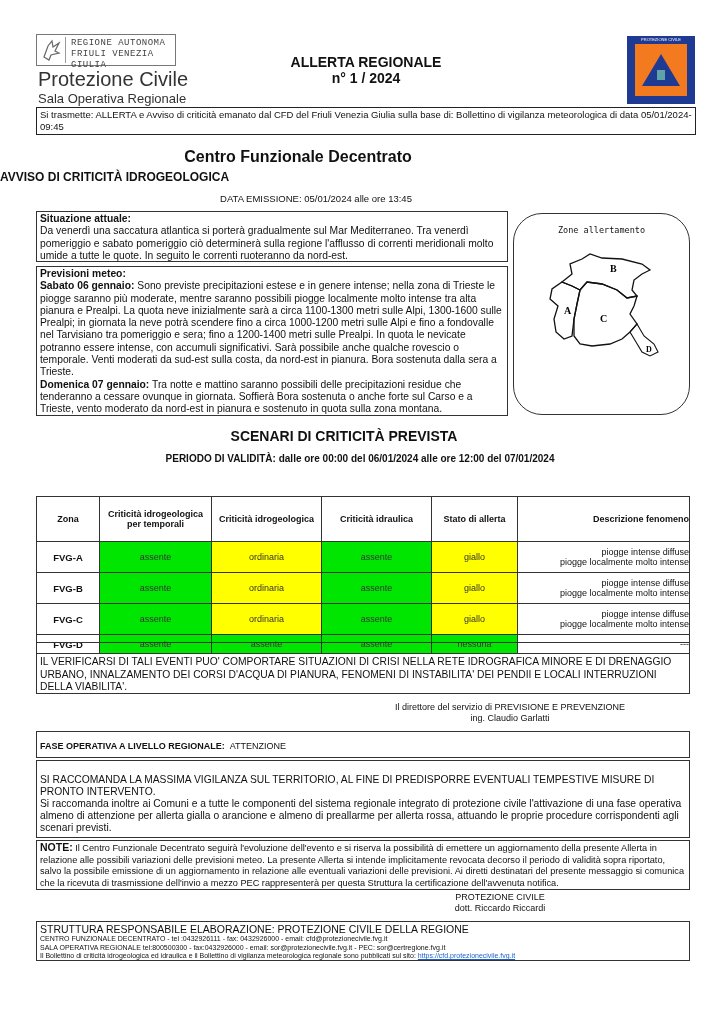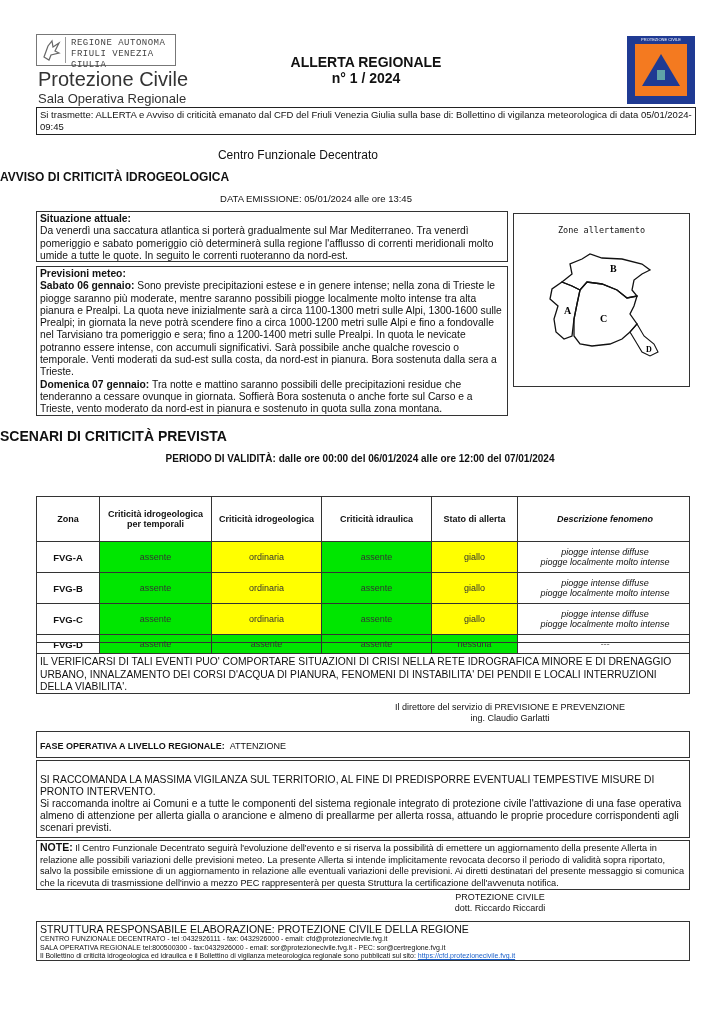--- a/index.html
+++ b/index.html
@@ -11,38 +11,38 @@
   .logo-text { position:absolute; left:34px; top:3px; font-size:9px; line-height:11px; color:#444; letter-spacing:0.5px;font-family:Liberation Mono, monospace; }
   .pc-title { position:absolute; left:2px; top:34px; font-size:20px; color:#333; }
   .pc-sub { position:absolute; left:2px; top:57px; font-size:13px; color:#333; }
   .alert-title { position:absolute; left:230px; top:20px; width:200px; text-align:center; font-weight:bold; font-size:14px; line-height:16px; }
   .emblem { position:absolute; left:591px; top:2px; width:68px; height:68px; background:#1f3a93; }
   .emblem .orange { position:absolute; left:8px; top:8px; width:52px; height:52px; background:#f47a20; }
   .emblem .tri { position:absolute; left:15px; top:18px; width:0; height:0; border-left:19px solid transparent; border-right:19px solid transparent; border-bottom:32px solid #1f3a93; }
   .emblem .shield { position:absolute; left:30px; top:34px; width:8px; height:10px; background:#5fa3a8; }
   .emblem .etxt { position:absolute; left:0; top:1px; width:68px; text-align:center; font-size:4px; color:#fff; }
   .trasm { position:absolute; left:36px; top:107px; width:652px; border:1px solid #222; font-size:9.5px; line-height:12px; padding:1px 3px; }
-  .center1 { position:absolute; left:0; top:148px; width:596px; text-align:center; font-weight:normal; font-size:12px; }
+  .center1 { position:absolute; left:0; top:148px; width:596px; text-align:center; font-weight:bold; font-size:16px; }
   .center2 { position:absolute; left:0; top:170px; width:720px; text-align:left; font-weight:bold; font-size:12px; }
   .center3 { position:absolute; left:0; top:193px; width:632px; text-align:center; font-size:9.5px; }
   .box { position:absolute; border:1.5px solid #333; box-sizing:border-box; font-size:10.3px; line-height:12.3px; padding:1px 3px; }
   .box b { font-weight:bold; }
   .sit { left:36px; top:211px; width:472px; height:51px; }
   .prev { left:36px; top:266px; width:472px; height:150px; }
-  .map { left:513px; top:213px; width:177px; height:174px; }
+  .map { left:513px; top:213px; width:177px; height:202px;border-radius:29px; }
   .map-title { position:absolute; top:10px; left:0; width:100%; text-align:center; font-family:"DejaVu Sans Mono", monospace; font-size:8.5px; }
-  .scen { position:absolute; left:0; top:428px; width:688px; text-align:left; font-weight:bold; font-size:14px; }
+  .scen { position:absolute; left:0; top:428px; width:688px; text-align:center; font-weight:bold; font-size:14px; }
   .periodo { position:absolute; left:0; top:453px; width:720px; text-align:center; font-weight:bold; font-size:10px; }
   table.crit { position:absolute; left:36px; top:496px; width:654px; border-collapse:collapse; font-size:9px; }
   table.crit th, table.crit td { border:1.5px solid #333; text-align:center; padding:0; }
   table.crit th { height:44px; font-weight:bold; }
   table.crit td { height:30px; }
   table.crit tr.last td { height:18px; }
   table.crit td.zona { font-weight:bold; font-size:9.5px; }
-  table.crit td.desc, table.crit th.desc { text-align:center; padding-left:3px;font-style:italic; }
+  table.crit td.desc, table.crit th.desc { text-align:right; padding-left:3px; }
   .g { background:#00e600; color:#333; }
   .y { background:#ffff00; color:#333; }
   .valut { left:36px; top:642px; width:654px; height:52px; font-size:10.3px; }
   .direttore { position:absolute; left:380px; top:702px; width:260px; text-align:center; font-size:9px; line-height:11px; }
   .fase { left:36px; top:731px; width:654px; height:27px; font-size:9px; padding-top:8px; }
   .indic { left:36px; top:760px; width:654px; height:78px; font-size:10.3px; line-height:12px; }
   .note { left:36px; top:840px; width:654px; height:50px; font-size:9.2px; line-height:11.6px; }
   .assessore { position:absolute; left:310px; top:892px; width:380px; text-align:center; font-size:9px; line-height:10.5px; }
   .strutt { left:36px; top:921px; width:654px; height:40px; font-size:7px; line-height:8.5px; }
   .strutt .big { font-size:10.5px; line-height:12px; }

